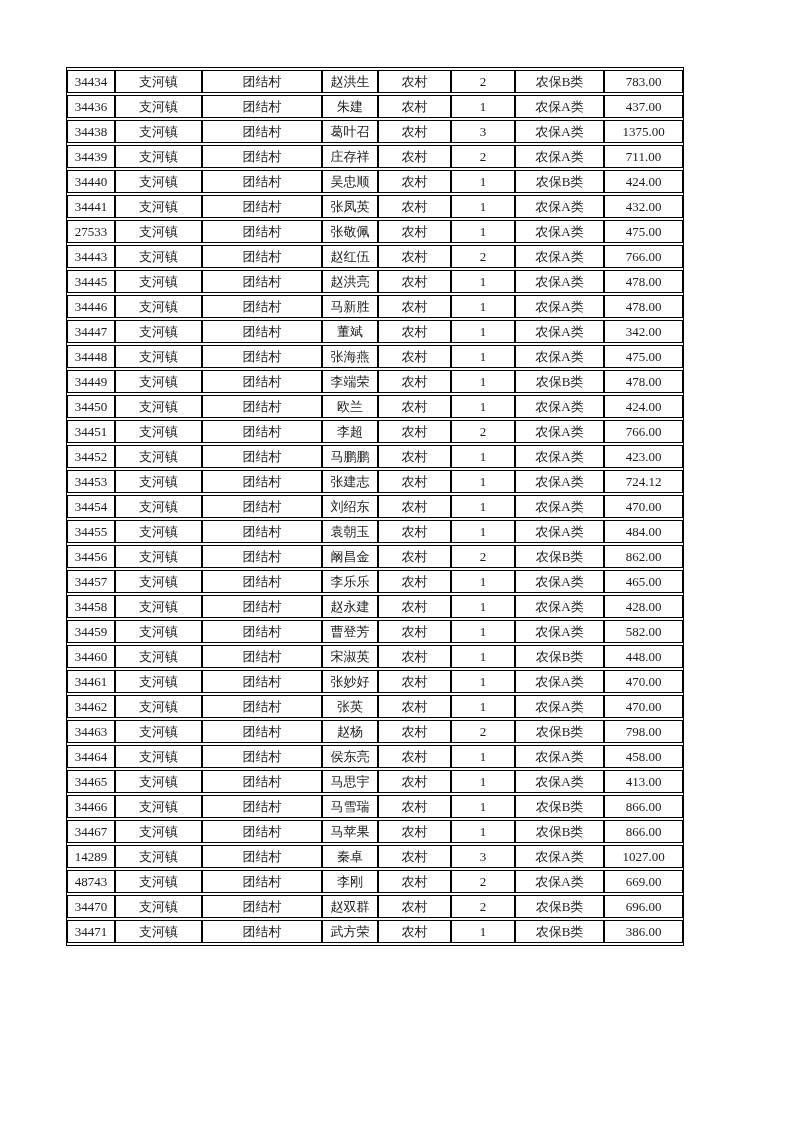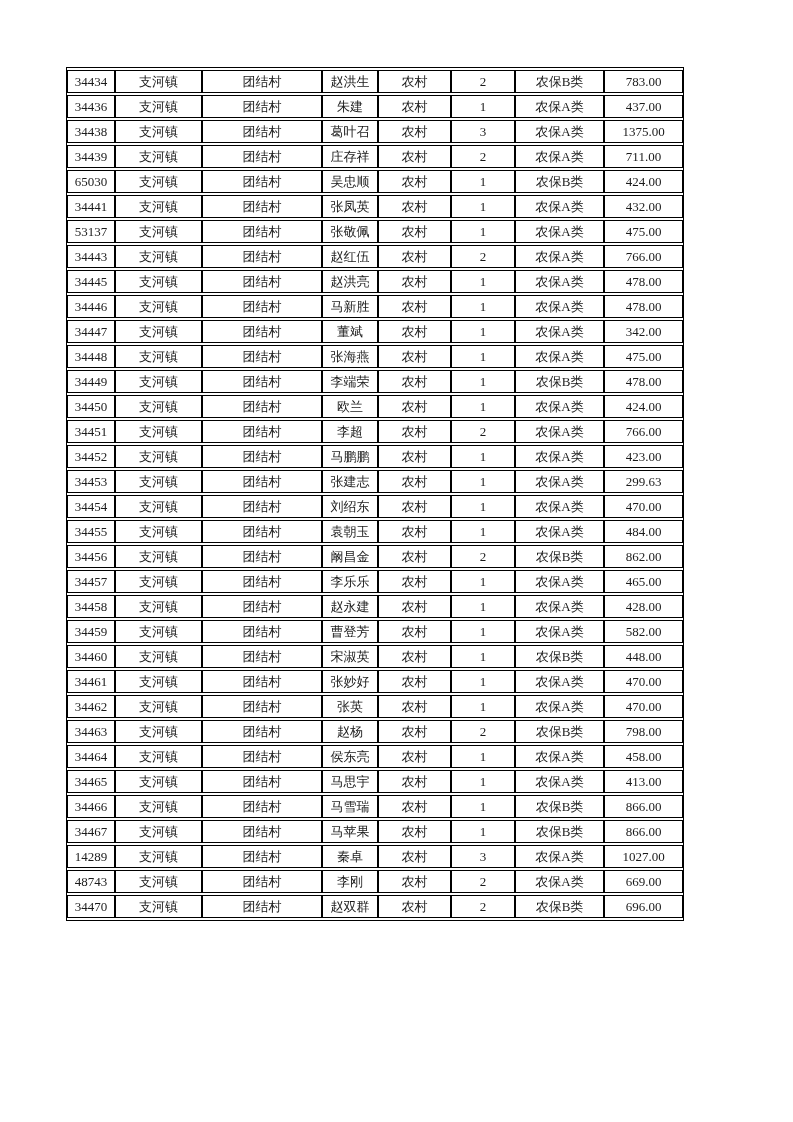--- a/index.html
+++ b/index.html
@@ -97,41 +97,41 @@
           <td>34439</td>
           <td>支河镇</td>
           <td>团结村</td>
           <td>庄存祥</td>
           <td>农村</td>
           <td>2</td>
           <td>农保A类</td>
           <td>711.00</td>
         </tr>
         <tr>
-          <td>65030</td>
+          <td>34440</td>
           <td>支河镇</td>
           <td>团结村</td>
           <td>吴忠顺</td>
           <td>农村</td>
           <td>1</td>
           <td>农保B类</td>
           <td>424.00</td>
         </tr>
         <tr>
           <td>34441</td>
           <td>支河镇</td>
           <td>团结村</td>
           <td>张凤英</td>
           <td>农村</td>
           <td>1</td>
           <td>农保A类</td>
           <td>432.00</td>
         </tr>
         <tr>
-          <td>53137</td>
+          <td>27533</td>
           <td>支河镇</td>
           <td>团结村</td>
           <td>张敬佩</td>
           <td>农村</td>
           <td>1</td>
           <td>农保A类</td>
           <td>475.00</td>
         </tr>
         <tr>
           <td>34443</td>
@@ -224,21 +224,21 @@
           <td>423.00</td>
         </tr>
         <tr>
           <td>34453</td>
           <td>支河镇</td>
           <td>团结村</td>
           <td>张建志</td>
           <td>农村</td>
           <td>1</td>
           <td>农保A类</td>
-          <td>299.63</td>
+          <td>724.12</td>
         </tr>
         <tr>
           <td>34454</td>
           <td>支河镇</td>
           <td>团结村</td>
           <td>刘绍东</td>
           <td>农村</td>
           <td>1</td>
           <td>农保A类</td>
           <td>470.00</td>
@@ -395,16 +395,26 @@
         </tr>
         <tr>
           <td>34470</td>
           <td>支河镇</td>
           <td>团结村</td>
           <td>赵双群</td>
           <td>农村</td>
           <td>2</td>
           <td>农保B类</td>
           <td>696.00</td>
+        </tr>
+        <tr>
+          <td>34471</td>
+          <td>支河镇</td>
+          <td>团结村</td>
+          <td>武方荣</td>
+          <td>农村</td>
+          <td>1</td>
+          <td>农保B类</td>
+          <td>386.00</td>
         </tr>
       </tbody>
   </table>
 </div>
 
 </body></html>

